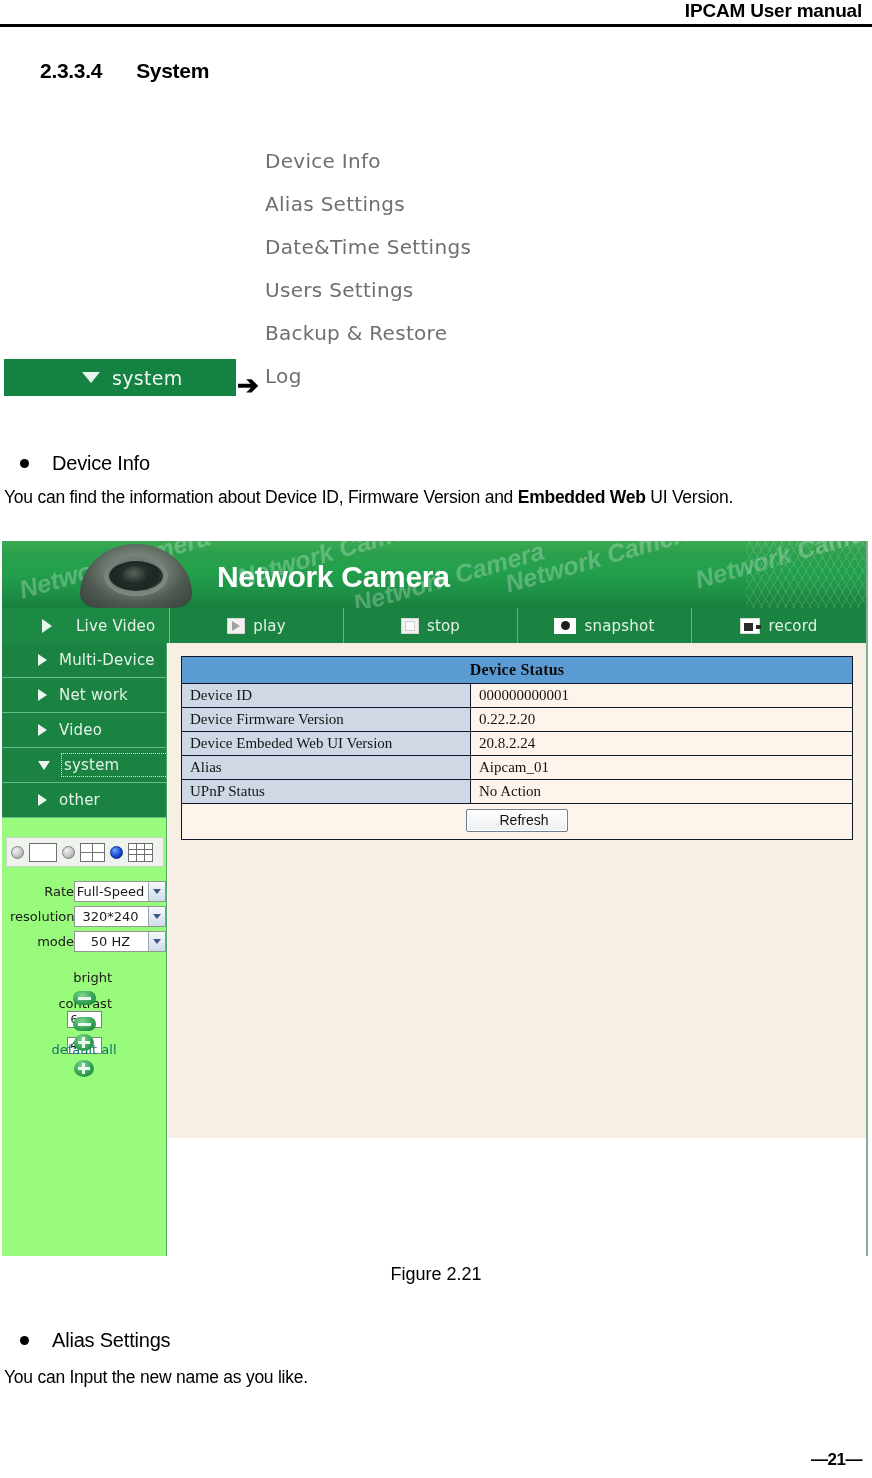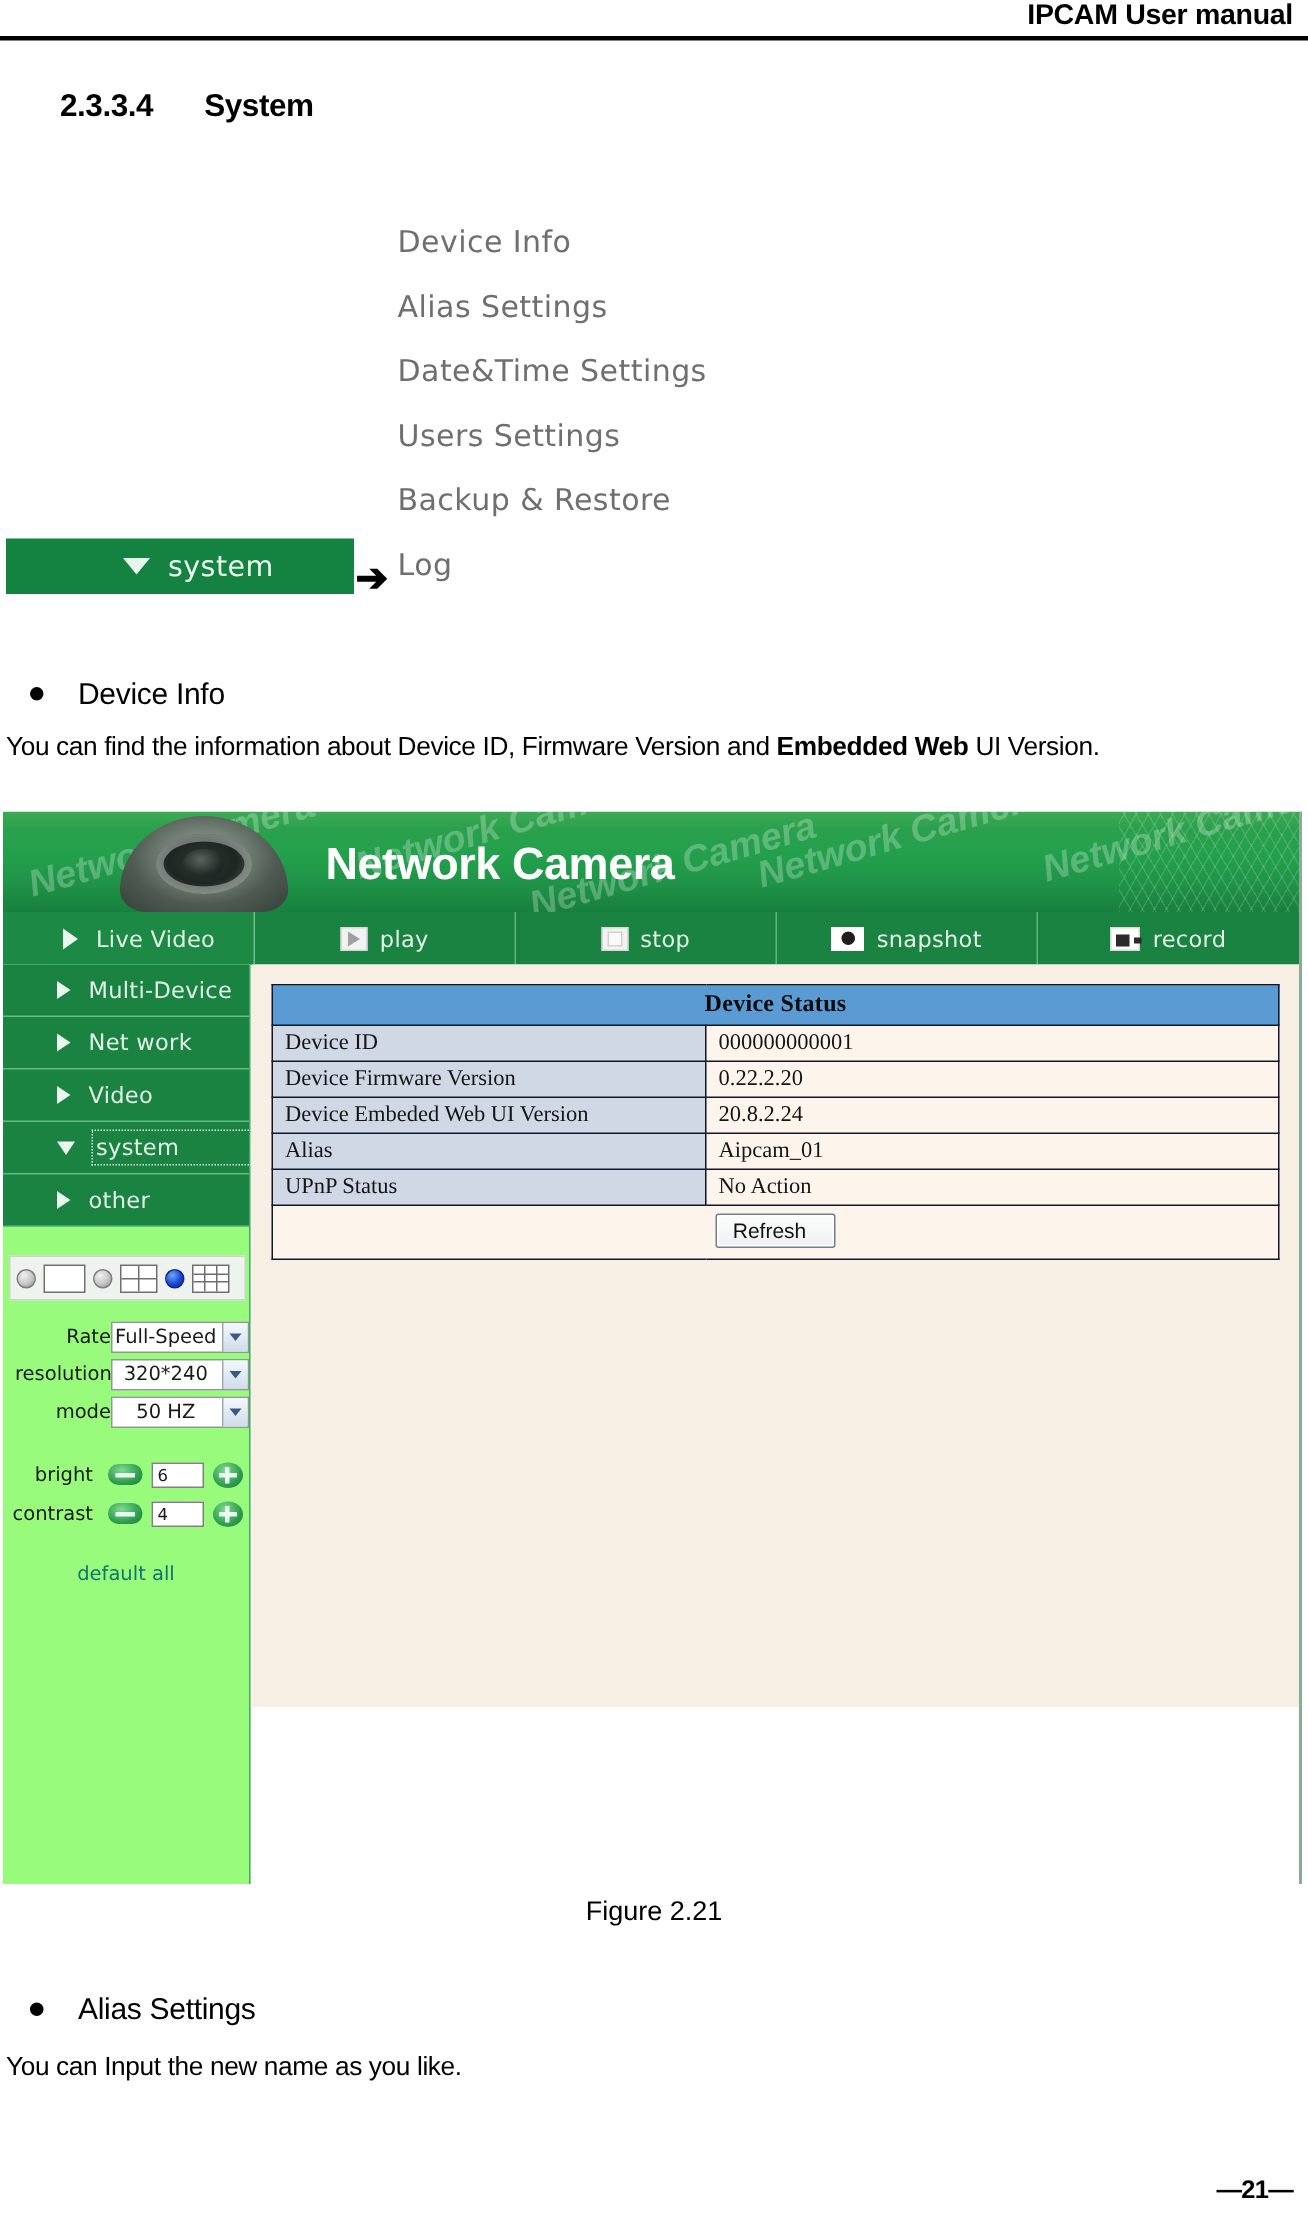--- a/index.html
+++ b/index.html
@@ -224,20 +224,21 @@
     color: #e4f2e8;
     font-size: 15px;
     letter-spacing: 0.2px;
   }
   .tb-cell.livevideo {
     width: 168px;
     justify-content: flex-start;
     padding-left: 40px;
     background: #1c8a45;
     border-right: 1px solid #6ec08c;
+    gap: 12px;
   }
   .tb-cell.livevideo .tri {
     width: 0; height: 0;
     border-top: 7px solid transparent;
     border-bottom: 7px solid transparent;
     border-left: 10px solid #eaf6ee;
     margin-right: 12px;
   }
   .tb-cell.act { width: 174px; gap: 8px; }
   .tb-ic {
@@ -435,20 +436,21 @@
     border-left: 4px solid transparent;
     border-right: 4px solid transparent;
     border-top: 5px solid #3c5a80;
   }
   .ctrl-gap { height: 16px; }
   .step-row {
     display: flex;
     align-items: center;
     height: 26px;
     gap: 6px;
+    flex-direction: column;
   }
   .step-row .cl {
     width: 60px;
     text-align: right;
     padding-right: 4px;
     font-size: 13px;
   }
   .pm {
     width: 23px; height: 14px;
     border-radius: 7px;
@@ -539,21 +541,21 @@
     background: #fdf5ec;
   }
   .status-table .btn-cell {
     background: #fdf5ec;
     text-align: center;
     padding: 5px 0 7px 0;
   }
   .refresh-btn {
     display: inline-block;
     min-width: 66px;
-    padding: 2px 10px 3px 2px;
+    padding: 2px 10px 3px 24px;
     background: linear-gradient(180deg,#fdfdfd 0%,#eef0f2 100%);
     border: 1px solid #6f7f92;
     border-radius: 2px;
     font-family: "Liberation Sans", sans-serif;
     font-size: 14px;
     color: #111;
     box-shadow: inset 0 0 0 1px #ffffff;
     text-align: center;
   }
 

